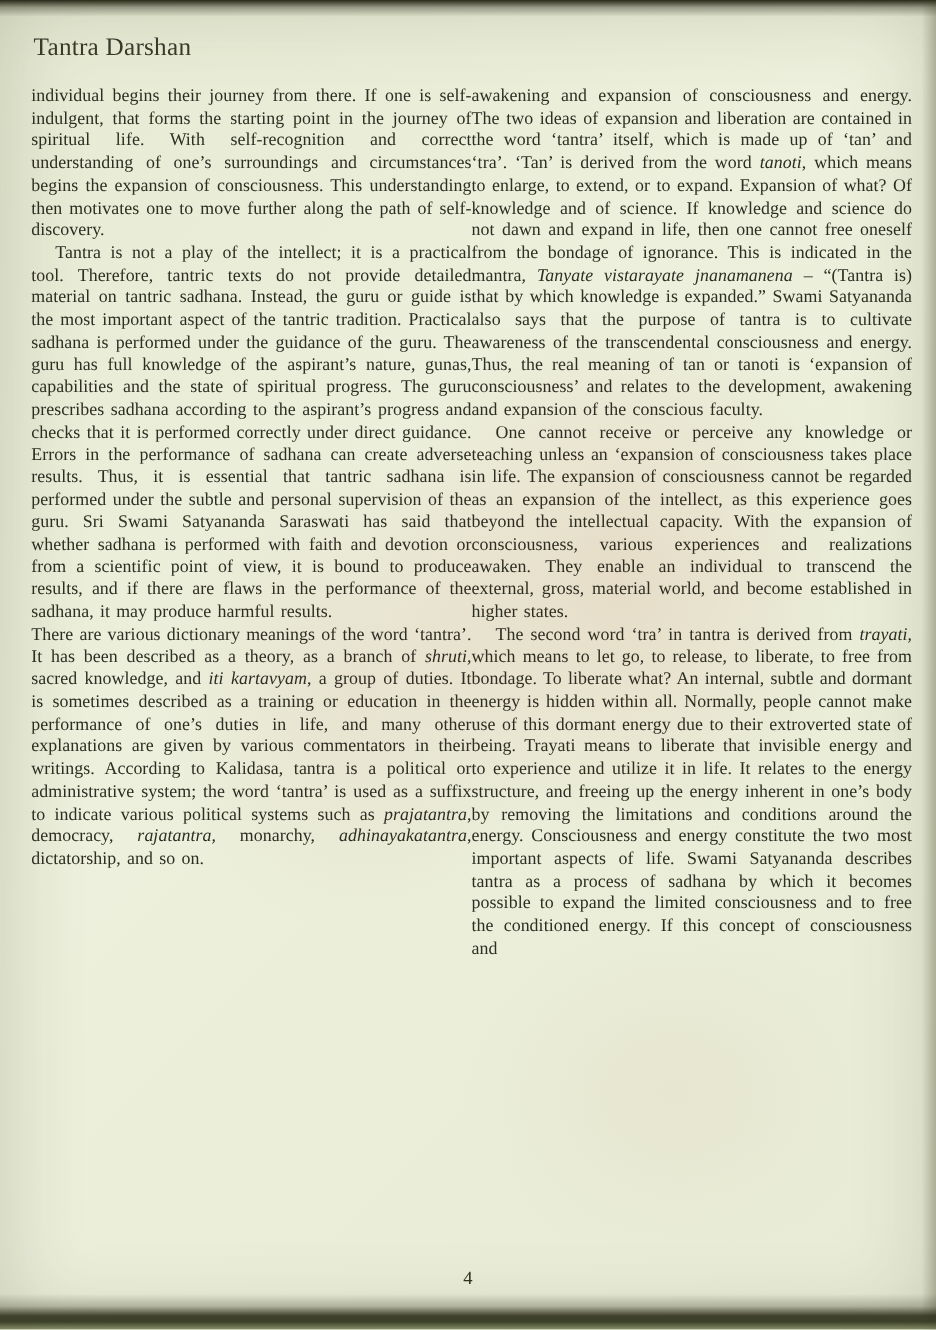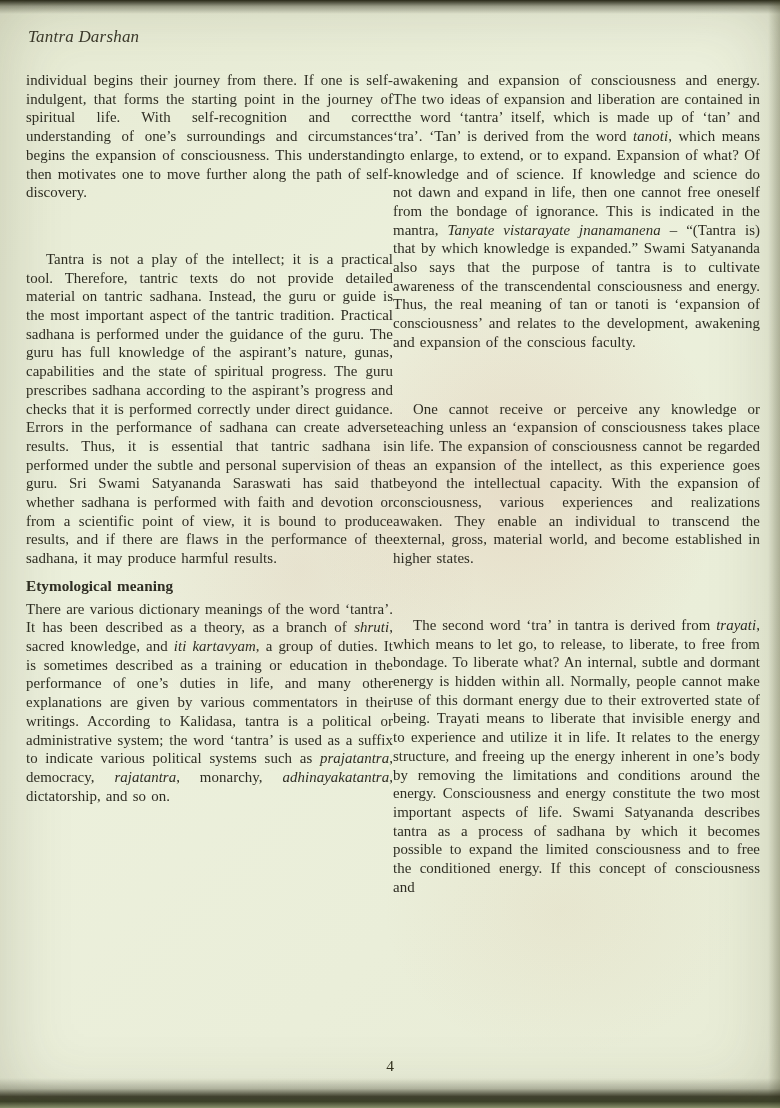--- a/index.html
+++ b/index.html
@@ -51,41 +51,40 @@
   .ghost-2 {
     left: 120px; top: 360px; width: 360px; height: 420px;
     background: radial-gradient(ellipse at center, rgba(190,110,95,0.10) 0%, rgba(190,110,95,0) 70%);
   }
   .ghost-3 {
     left: 380px; top: 760px; width: 360px; height: 300px;
     background: radial-gradient(ellipse at center, rgba(200,140,100,0.08) 0%, rgba(200,140,100,0) 70%);
   }
   .running-head {
     position: absolute; top: 27px; left: 28px;
-    font-style: italic;
-    font-size: 17px;
+    font-size: 21px;
     color: #3b392b;
     letter-spacing: 0.2px;
   }
   .columns {
     position: absolute;
     top: 71px; left: 26px; right: 20px; bottom: 58px;
     display: flex;
   }
   .col {
     flex: 1 1 0;
     text-align: justify;
     font-size: 14.9px;
     line-height: 18.7px;
     word-spacing: 1.4px;
     letter-spacing: 0.05px;
     overflow: hidden;
   }
   .para { margin: 0; }
-  .para.indent { text-indent: 20px; margin-top: 48px; }
+  .para.indent { text-indent: 20px; }
   .para em { font-style: italic; }
   .heading {
     font-size: 15.2px;
     font-weight: bold;
     margin: 9px 0 4px 0;
     text-align: left;
   }
   .page-number {
     position: absolute;
     left: 0; right: 0; bottom: 33px;
@@ -102,21 +101,20 @@
   <div class="ghost ghost-1"></div>
   <div class="ghost ghost-2"></div>
   <div class="ghost ghost-3"></div>
 
   <div class="running-head">Tantra Darshan</div>
 
   <div class="columns">
     <div class="col">
         <p class="para"><span>individual begins their journey from there. If one is self-indulgent, that forms the starting point in the journey of spiritual life. With self-recognition and correct understanding of one’s surroundings and circumstances begins the expansion of consciousness. This understanding then motivates one to move further along the path of self-discovery.</span></p>
         <p class="para indent"><span>Tantra is not a play of the intellect; it is a practical tool. Therefore, tantric texts do not provide detailed material on tantric sadhana. Instead, the guru or guide is the most important aspect of the tantric tradition. Practical sadhana is performed under the guidance of the guru. The guru has full knowledge of the aspirant’s nature, gunas, capabilities and the state of spiritual progress. The guru prescribes sadhana according to the aspirant’s progress and checks that it is performed correctly under direct guidance. Errors in the performance of sadhana can create adverse results. Thus, it is essential that tantric sadhana is performed under the subtle and personal supervision of the guru. Sri Swami Satyananda Saraswati has said that whether sadhana is performed with faith and devotion or from a scientific point of view, it is bound to produce results, and if there are flaws in the performance of the sadhana, it may produce harmful results.</span></p>
-        <h2 class="heading">Etymological meaning</h2>
         <p class="para"><span>There are various dictionary meanings of the word ‘tantra’. It has been described as a theory, as a branch of </span><em>shruti</em><span>, sacred knowledge, and </span><em>iti kartavyam</em><span>, a group of duties. It is sometimes described as a training or education in the performance of one’s duties in life, and many other explanations are given by various commentators in their writings. According to Kalidasa, tantra is a political or administrative system; the word ‘tantra’ is used as a suffix to indicate various political systems such as </span><em>prajatantra</em><span>, democracy, </span><em>rajatantra</em><span>, monarchy, </span><em>adhinayakatantra</em><span>, dictatorship, and so on.</span></p>
       </div>
     <div class="col">
         <p class="para"><span>awakening and expansion of consciousness and energy. The two ideas of expansion and liberation are contained in the word ‘tantra’ itself, which is made up of ‘tan’ and ‘tra’. ‘Tan’ is derived from the word </span><em>tanoti</em><span>, which means to enlarge, to extend, or to expand. Expansion of what? Of knowledge and of science. If knowledge and science do not dawn and expand in life, then one cannot free oneself from the bondage of ignorance. This is indicated in the mantra, </span><em>Tanyate vistarayate jnanamanena</em><span> – “(Tantra is) that by which knowledge is expanded.” Swami Satyananda also says that the purpose of tantra is to cultivate awareness of the transcendental consciousness and energy. Thus, the real meaning of tan or tanoti is ‘expansion of consciousness’ and relates to the development, awakening and expansion of the conscious faculty.</span></p>
         <p class="para indent"><span>One cannot receive or perceive any know­ledge or teaching unless an ‘expansion of consciousness takes place in life. The expansion of consciousness cannot be regarded as an expansion of the intellect, as this experience goes beyond the intellectual capacity. With the expansion of consciousness, various experiences and realizations awaken. They enable an individual to transcend the external, gross, material world, and become established in higher states.</span></p>
         <p class="para indent"><span>The second word ‘tra’ in tantra is derived from </span><em>trayati</em><span>, which means to let go, to release, to liberate, to free from bondage. To liberate what? An internal, subtle and dormant energy is hidden within all. Normally, people cannot make use of this dormant energy due to their extroverted state of being. Trayati means to liberate that invisible energy and to experience and utilize it in life. It relates to the energy structure, and freeing up the energy inherent in one’s body by removing the limitations and conditions around the energy. Consciousness and energy constitute the two most important aspects of life. Swami Satyananda describes tantra as a process of sadhana by which it becomes possible to expand the limited consciousness and to free the conditioned energy. If this concept of consciousness and</span></p>
       </div>
   </div>
 
   <div class="page-number">4</div>

